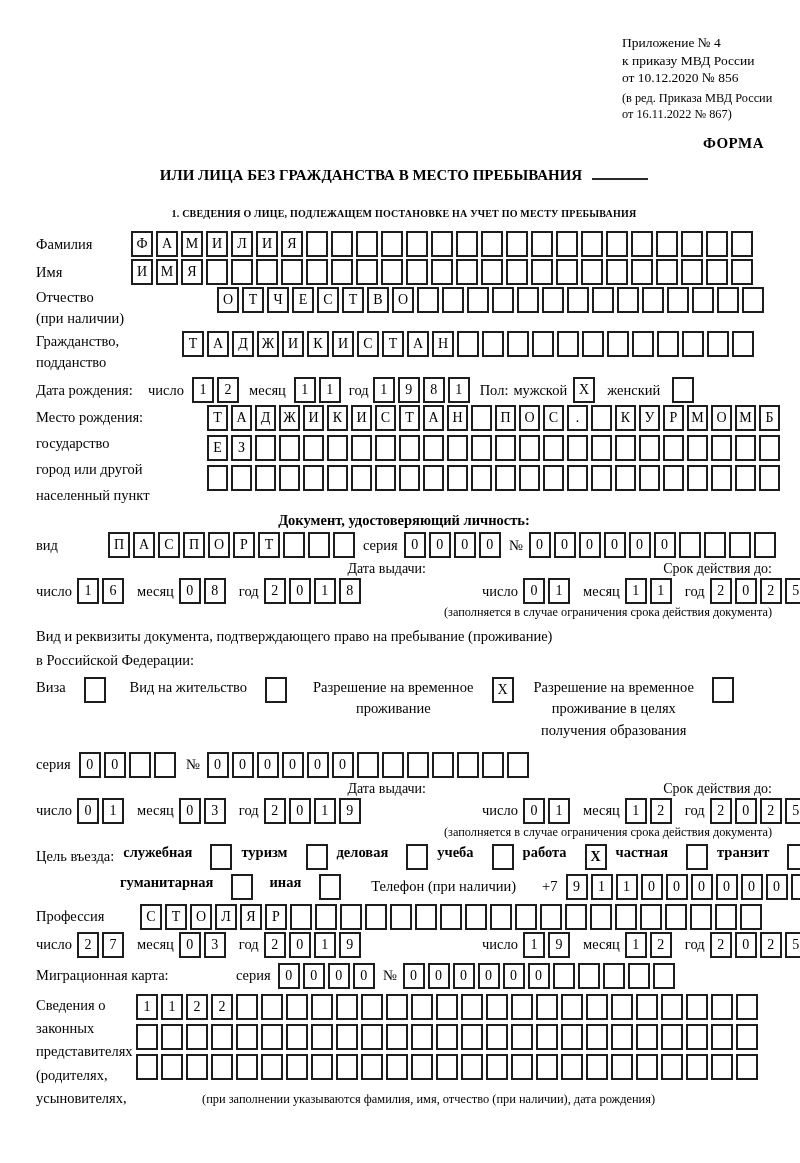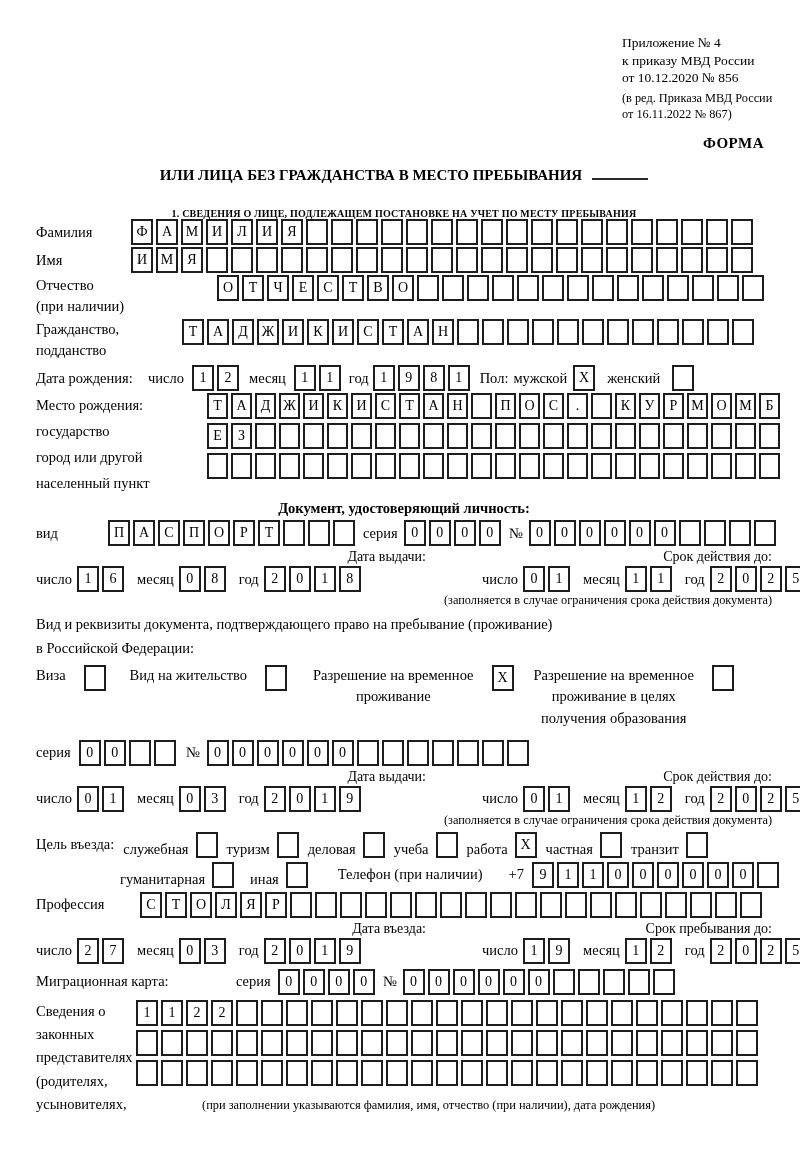--- a/index.html
+++ b/index.html
@@ -10,21 +10,21 @@
     font-family:"Liberation Serif","DejaVu Serif",serif;
     font-size:14.5px; color:#000; background:#fff;
   }
   
   .appendix { margin-left:586px; font-size:13.5px; line-height:1.3; white-space:nowrap; }
   .edition  { margin-left:586px; font-size:12.3px; line-height:1.3; margin-top:4px; white-space:nowrap; }
   .forma { text-align:right; font-weight:bold; font-size:15px; margin:12px 8px 0 0; letter-spacing:.5px; }
   .title { text-align:center; font-weight:bold; font-size:15px; line-height:1.5; margin-top:12px; }
   .blank-line { display:inline-block; width:56px; border-bottom:2px solid #2a2a2a; height:.9em; margin-left:10px; }
   .sec-heading { text-align:center; font-weight:bold; font-size:10px; margin-top:22px; letter-spacing:.2px; }
-  .form { margin-top:0; }
+  .form { margin-top:12px; }
 
   
   .row { display:flex; align-items:center; margin-bottom:2px; min-height:26px; }
   .row.top { align-items:flex-start; }
   .cells { display:inline-flex; gap:3px; flex:none; }
   .cell, .cb {
     flex:none; width:22px; height:26px; border:2px solid #1d1d1d;
     display:inline-flex; align-items:center; justify-content:center;
     font-size:14px; line-height:1; background:#fff;
   }
@@ -52,21 +52,21 @@
   .noter .txt { margin-left:auto; }
 
   .center-b { text-align:center; font-weight:bold; font-size:14.5px; margin:4px 0 3px; }
   .res-head { line-height:1.6; margin-top:5px; }
 
   .cbrow { display:flex; align-items:flex-start; margin:5px 0 10px; }
   .cbitem { display:flex; align-items:flex-start; gap:18px; flex:none; }
   .cbitem .clbl { text-align:center; line-height:1.5; }
   .gap24 { margin-left:24px; } .gap26 { margin-left:26px; } .gap20 { margin-left:20px; }
 
-  .opt { display:flex; align-items:flex-end; gap:7px; margin-left:9px; flex:none; }
+  .opt { display:flex; align-items:flex-start; gap:18px; margin-left:9px; flex:none;font-weight:bold; }
   .opt:first-of-type { margin-left:6px; }
 
   .gnote { font-size:12.4px; margin-top:8px; padding-left:66px; }
   .mig-lbl { width:200px; }
 </style>
 </head>
 <body>
 
 <div class="page">
 
@@ -601,24 +601,20 @@
           <span class="cell"></span>
           <span class="cell"></span>
           <span class="cell"></span>
           <span class="cell"></span>
           <span class="cell"></span>
           <span class="cell"></span>
           <span class="cell"></span>
         </span>
     </div>
 
-    <div class="dheads">
-      <span class="dh-left">Дата въезда:</span>
-      <span class="dh-right">Срок пребывания до:</span>
-    </div>
     <div class="dates">
       <span class="dg left">
         <span>число</span>
         <span class="cells">
             <span class="cell">2</span>
             <span class="cell">7</span>
           </span>
         <span class="mlbl">месяц</span>
         <span class="cells">
             <span class="cell">0</span>

